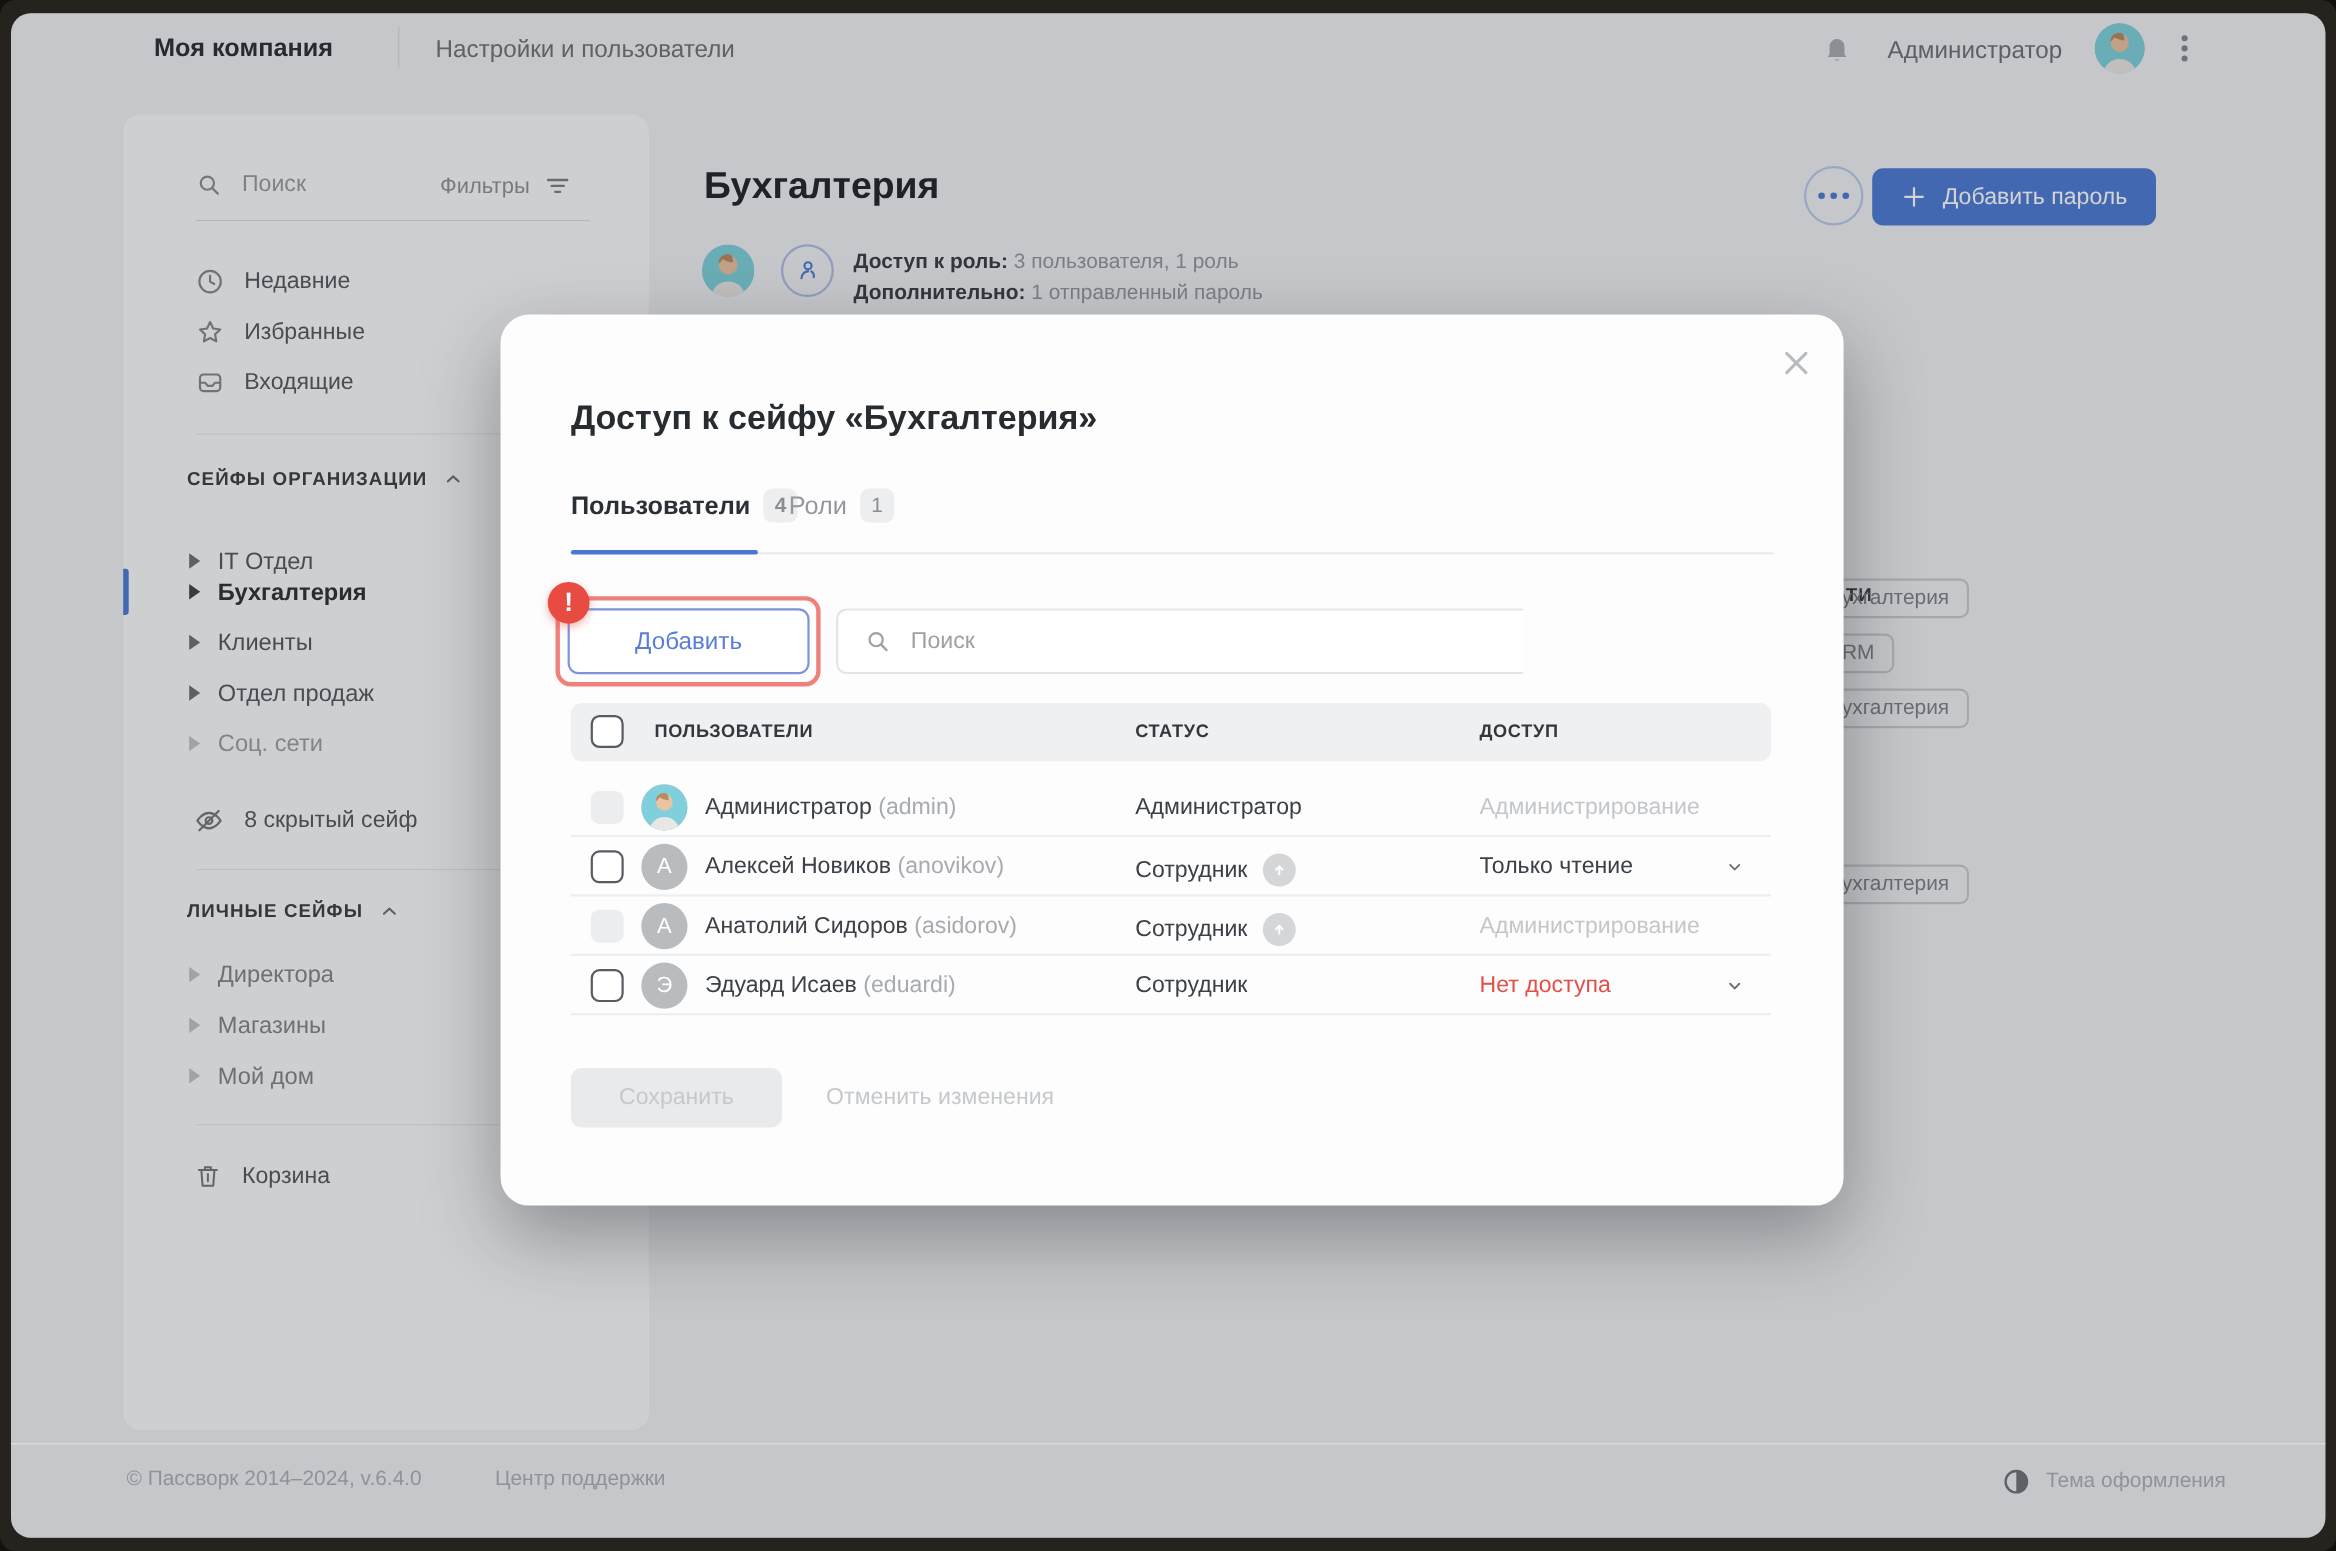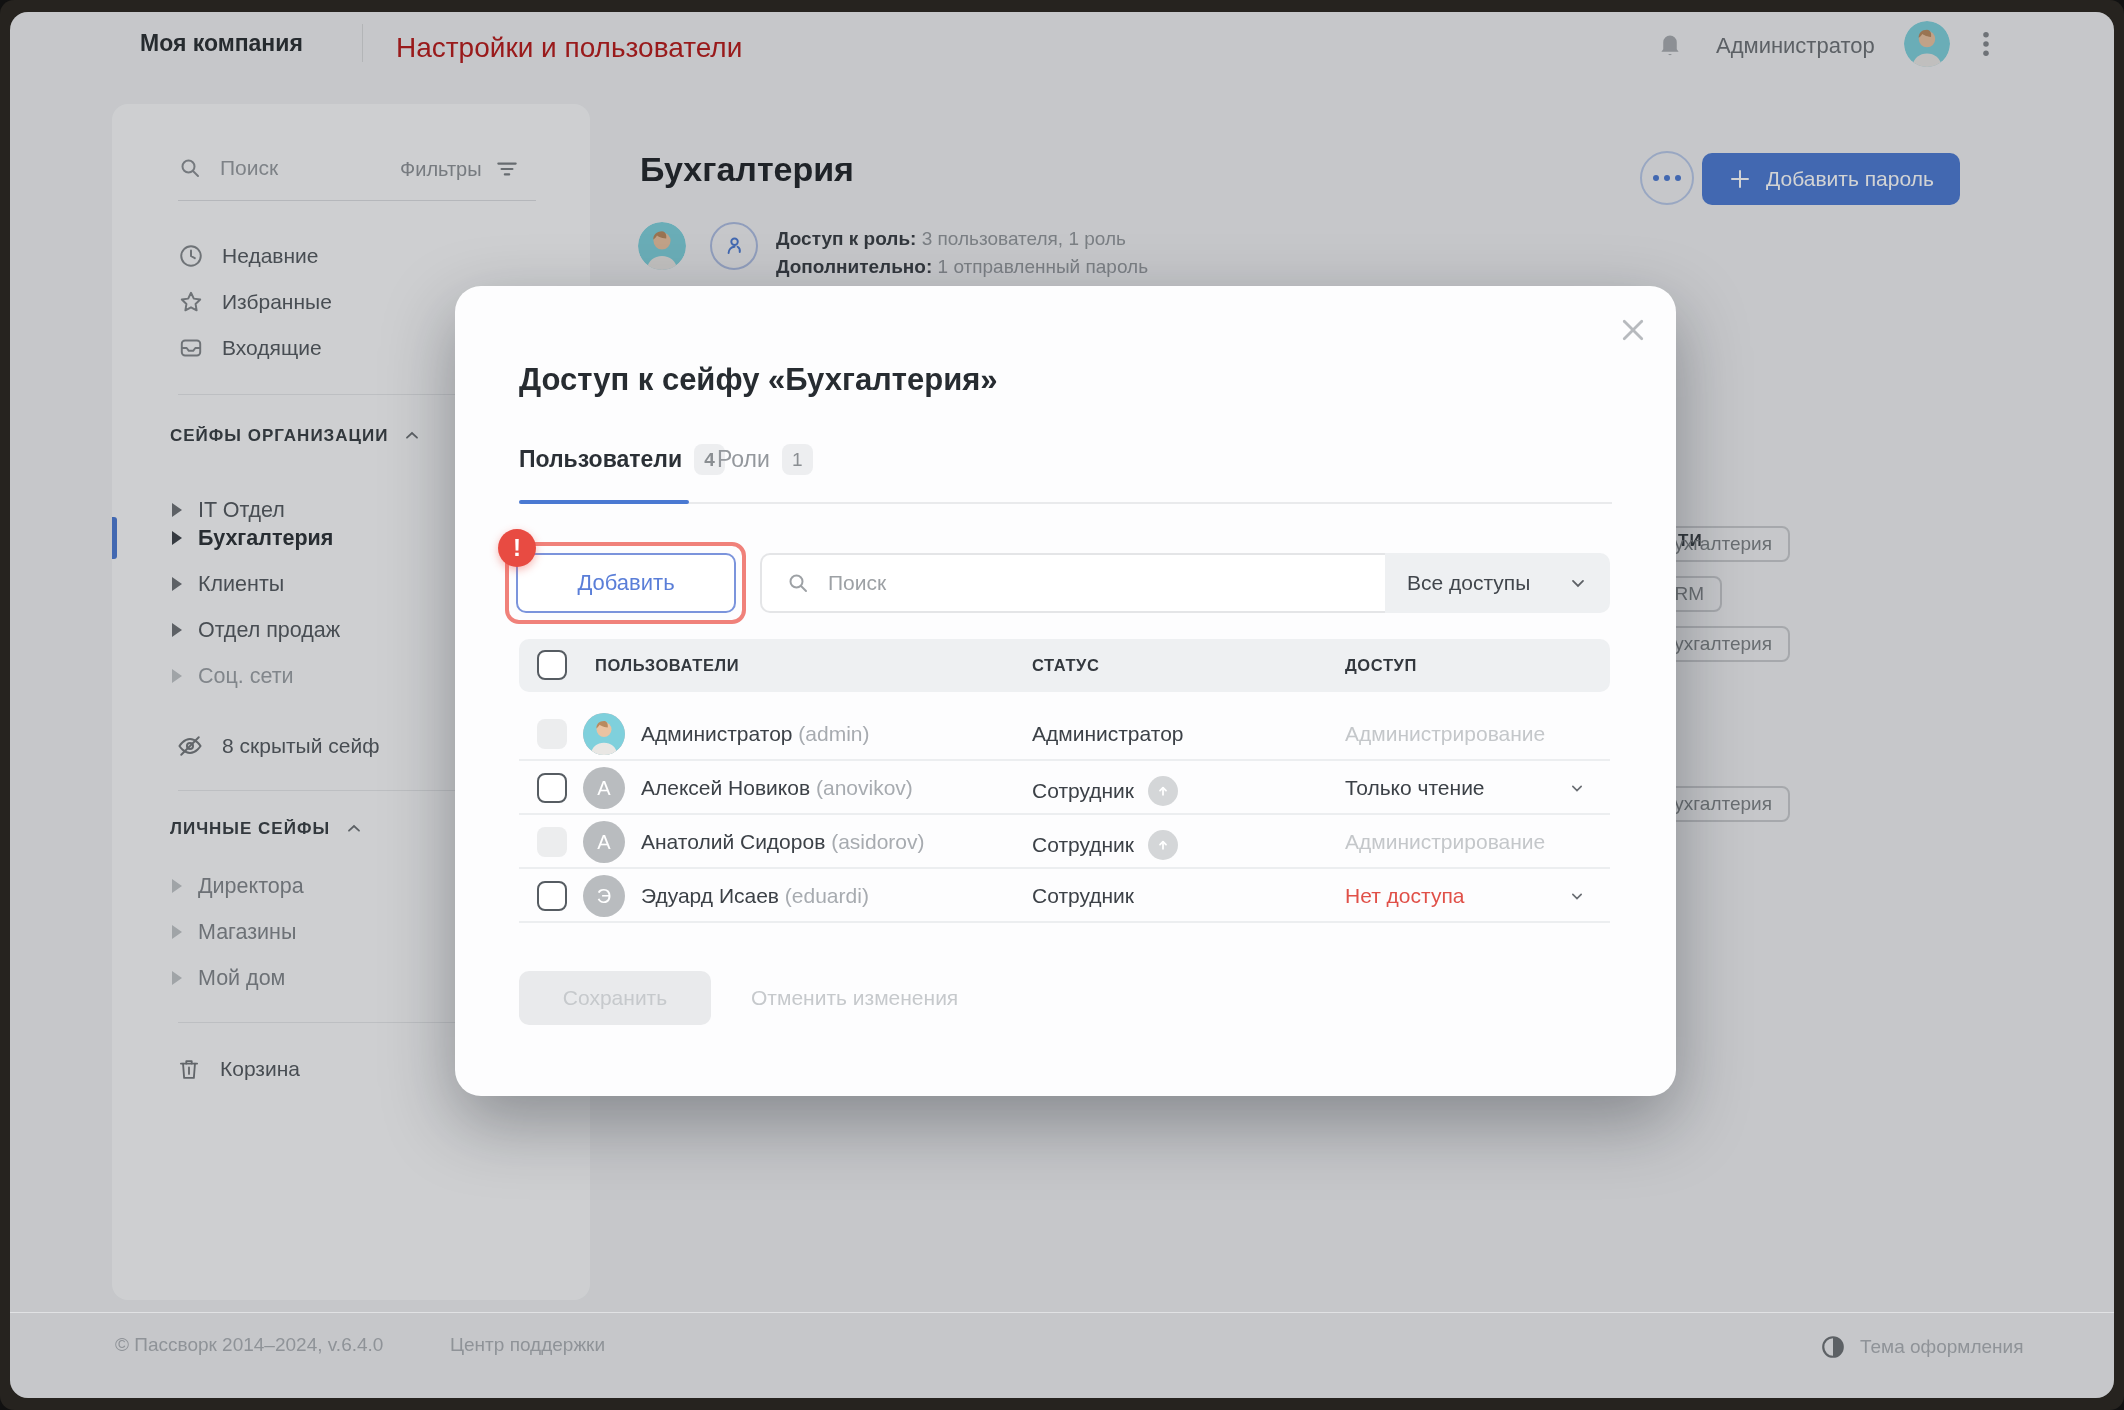--- a/index.html
+++ b/index.html
@@ -5,21 +5,21 @@
   html,body{margin:0;padding:0;background:#111;}
   *{box-sizing:border-box;font-family:"Liberation Sans","DejaVu Sans",sans-serif;}
   .abs{position:absolute;}
   .stage{position:relative;width:2124px;height:1410px;background:#26231f;border-radius:14px;overflow:hidden;}
   .window{position:absolute;left:10px;top:12px;right:10px;bottom:12px;background:#f0f1f3;border-radius:18px;overflow:hidden;}
   .content{position:absolute;left:-10px;top:-12px;width:2124px;height:1410px;}
 
   
   .brand{left:140px;top:30px;font-size:23px;font-weight:700;color:#2c3034;}
   .tb-divider{left:362px;top:24px;width:1px;height:38px;background:#d9dadc;}
-  .tb-nav{left:396px;top:32px;font-size:28px;color:#b91c1c;}
+  .tb-nav{left:396px;top:32px;font-size:22px;color:#737373;}
   .tb-user{left:1716px;top:33px;font-size:22px;color:#6e7277;}
   .tb-avatar{left:1904px;top:21px;width:46px;height:46px;border-radius:50%;overflow:hidden;}
   .icon{display:inline-block;line-height:0;}
 
   
   .sidebar{left:112px;top:104px;width:478px;height:1196px;background:#fafbfc;border-radius:16px;}
   .sb-row{position:absolute;display:flex;align-items:center;gap:18px;height:44px;color:#565b60;font-size:21px;cursor:pointer;}
   .sb-underline{position:absolute;left:66px;top:96px;width:358px;height:1px;background:#dcdde0;}
   .sb-div{position:absolute;left:66px;width:358px;height:1px;background:#e6e7e9;}
   .sb-head{position:absolute;display:flex;align-items:center;gap:14px;font-size:17px;font-weight:700;letter-spacing:1px;color:#3b4045;}
@@ -342,28 +342,20 @@
 
   <div class="abs m-search">
     <span class="icon" style="color:#9da1a5">
       <svg width="24" height="24" viewBox="0 0 24 24" fill="none" stroke="currentColor" stroke-width="2" stroke-linecap="round">
                 <circle cx="10.5" cy="10.5" r="6"></circle>
                 <line x1="15" y1="15" x2="20" y2="20"></line>
               </svg>
     </span>
     <input type="text" placeholder="Поиск" style="">
   </div>
-  <div class="abs m-filter">
-    <span>Все доступы</span>
-    <span class="icon" style="color:#5d6166">
-      <svg width="20" height="20" viewBox="0 0 24 24" fill="none" stroke="currentColor" stroke-width="2.2" stroke-linecap="round">
-                <polyline points="6 9.5 12 15.5 18 9.5"></polyline>
-              </svg>
-    </span>
-  </div>
 
   <div class="abs mhead">
     <span class="cb" style="left:18px;top:11px"></span>
     <span class="lbl" style="left:76px">ПОЛЬЗОВАТЕЛИ</span>
     <span class="lbl" style="left:513px">СТАТУС</span>
     <span class="lbl" style="left:826px">ДОСТУП</span>
   </div>
 
   <div class="mrow" style="top:421px">
     <span class="cb dis"></span>

